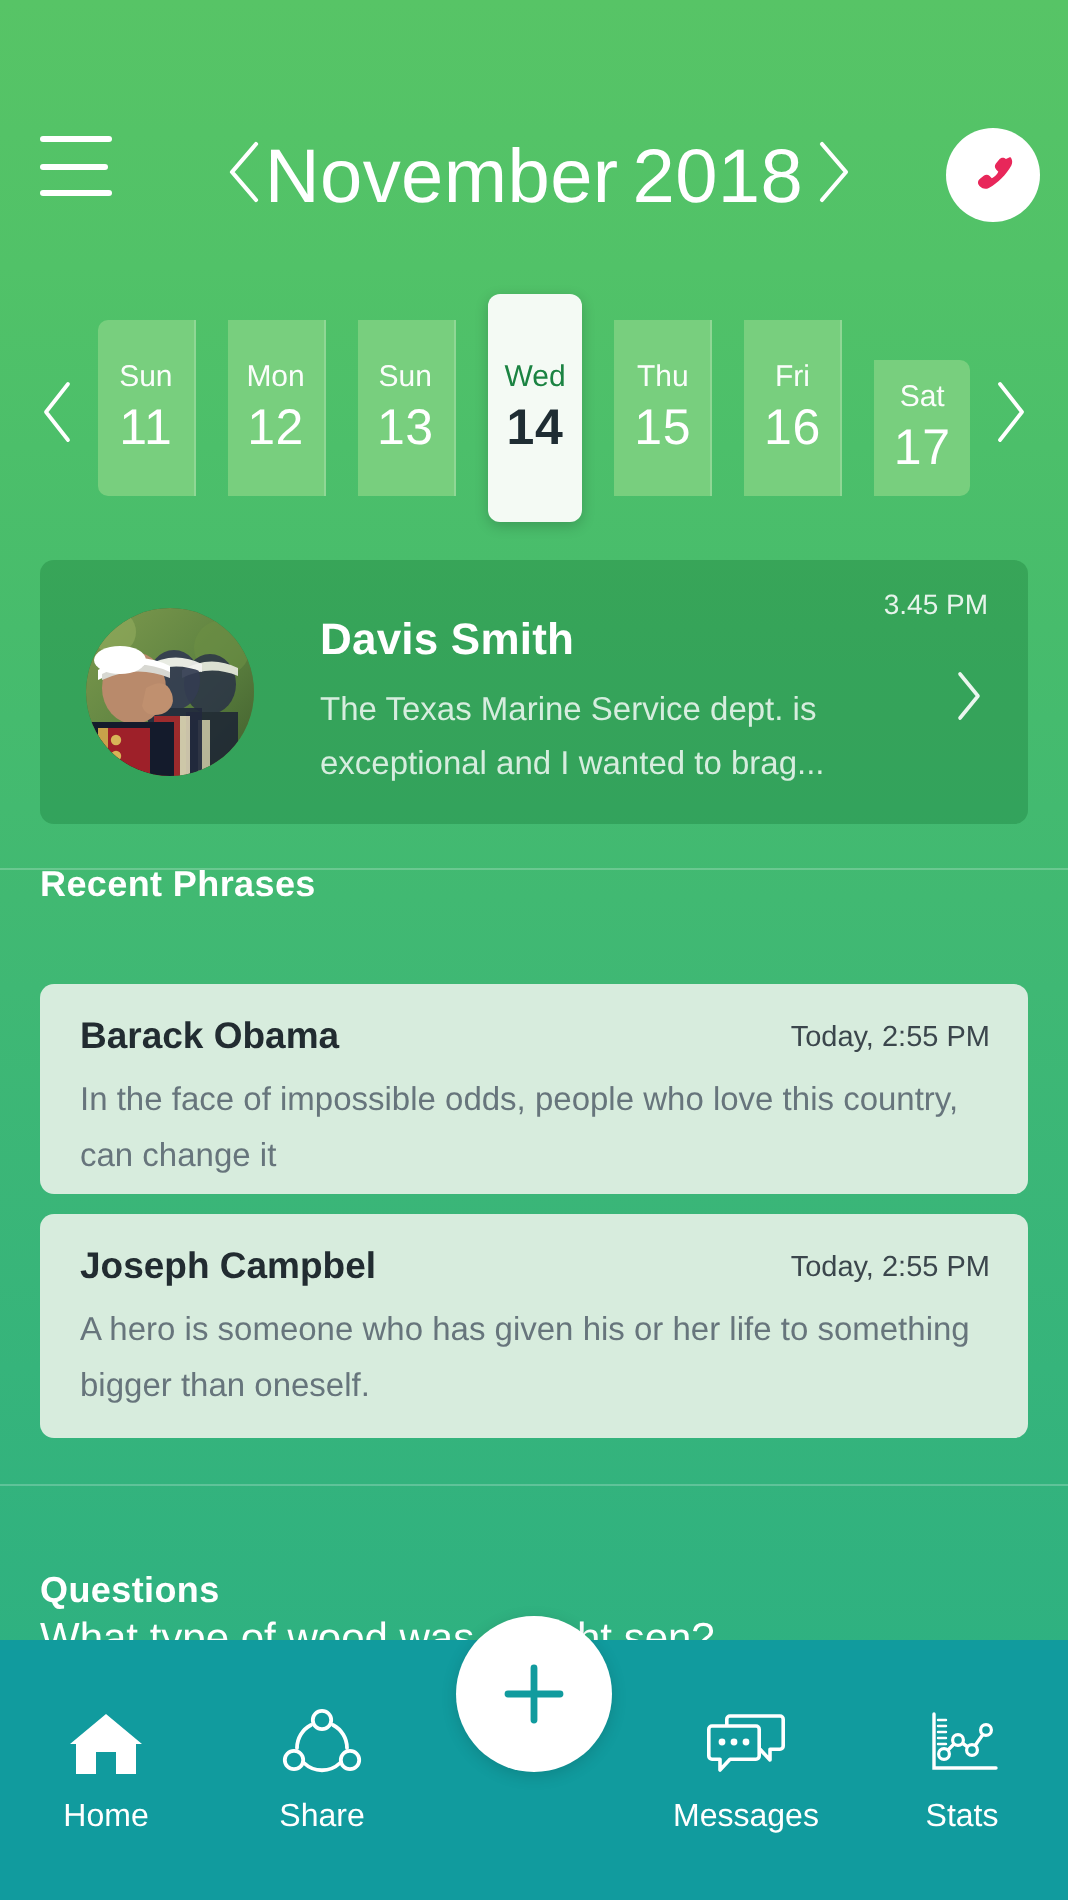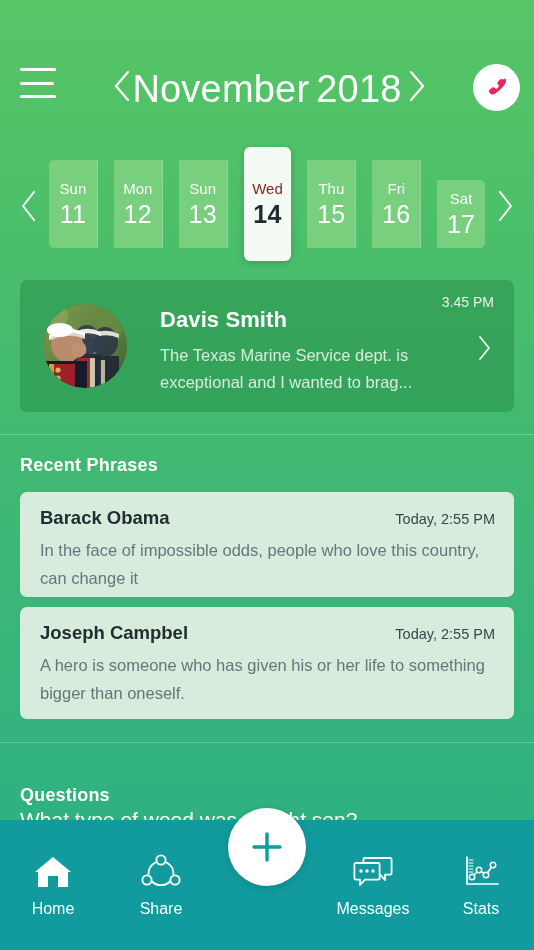--- a/index.html
+++ b/index.html
@@ -99,21 +99,21 @@
   .day.sel {
     background:#f4faf4;
     color:#263238;
     border-radius:6px;
     border-right:none;
     margin-top:-13px;
     height:114px;
     z-index:3;
     box-shadow:0 2px 7px rgba(0,0,0,0.19);
   }
-  .day.sel .dw { color:#7f1d1d; font-weight:400; }
+  .day.sel .dw { color:#15803d; font-weight:400; }
   .day.sel .dn { color:#1f2d33; font-weight:700; }
 
   
   .msgcard {
     position:absolute; left:20px; right:20px; top:280px; height:132px;
     background:rgba(18,110,45,0.30);
     border-radius:7px;
     cursor:pointer;
   }
   .avatar {
@@ -350,21 +350,21 @@
 
     <div class="msg-arrow">
       <svg width="15" height="26" viewBox="0 0 15 26">
         <path d="M3 2 L12 13 L3 24" fill="none" stroke="rgba(255,255,255,0.9)" stroke-width="1.8" stroke-linecap="round" stroke-linejoin="round"></path>
       </svg>
     </div>
   </div>
 
   <div class="divider" style="top:434px;"></div>
 
-  <div class="sec-title" style="top:455px;text-align:center;">Recent Phrases</div>
+  <div class="sec-title" style="top:432px;text-align:center;">Recent Phrases</div>
 
   <div class="phrase" style="top:492px; height:105px;">
     <div class="pname">Barack Obama</div>
     <div class="ptime">Today, 2:55 PM</div>
     <div class="ptext">In the face of impossible odds, people who love this country, can change it</div>
   </div>
 
   <div class="phrase" style="top:607px; height:112px;">
     <div class="pname">Joseph Campbel</div>
     <div class="ptime">Today, 2:55 PM</div>

